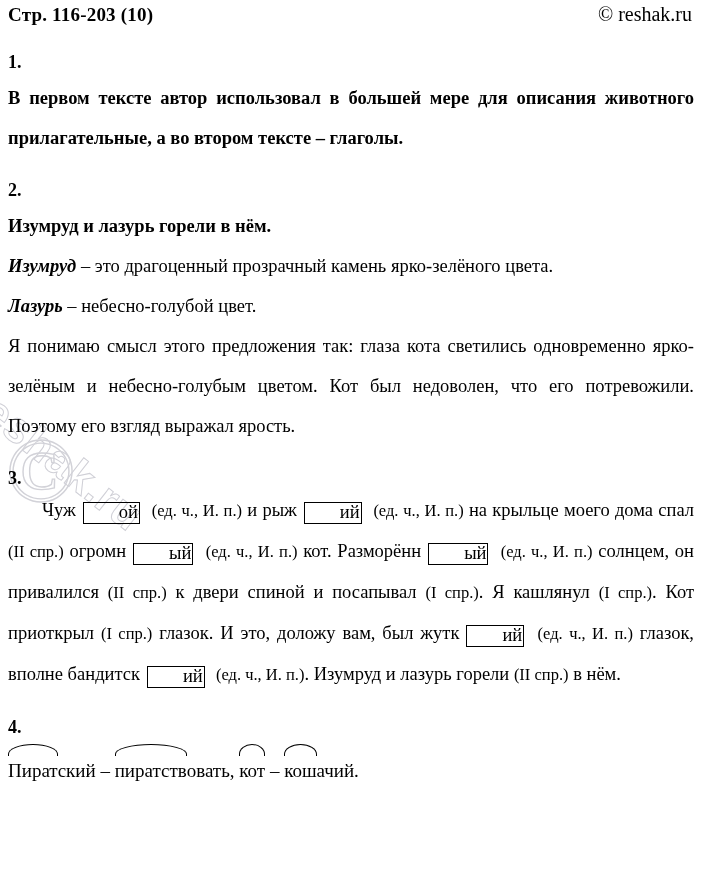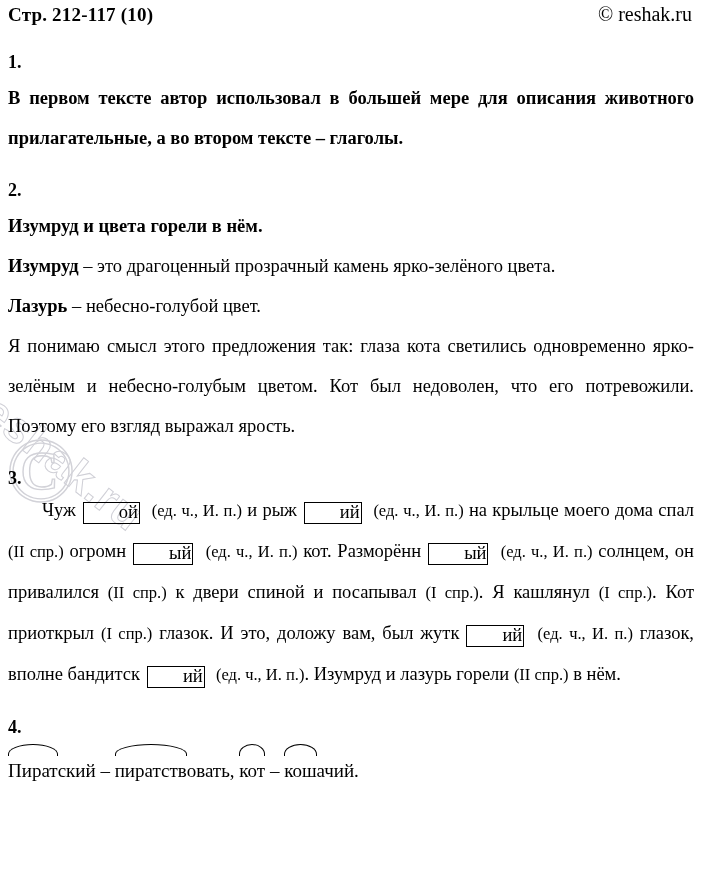--- a/index.html
+++ b/index.html
@@ -97,21 +97,21 @@
     line-height: 40px;
     margin: 0;
     text-align: justify;
     text-justify: inter-word;
     hyphens: none;
   }
   p.para.lead { margin-top: 6px; font-weight: bold; }
   p.para.nojust { text-align: left; }
   p.para.indent { text-indent: 34px; }
 
-  .bi { font-weight: bold; }
+  .bi { font-weight: bold; font-style: italic; }
   .note { font-size: 16.5px; }
 
   
   .boxed {
     border: 1.6px solid #000;
     padding: 0 1px 1px 1px;
     margin: 0 7px;
     line-height: 1;
     display: inline-block;
     vertical-align: -2px;
@@ -145,31 +145,31 @@
 <body>
 
 <div class="page">
 
   <div class="watermark">
     <span class="wm-text">reshak.ru</span>
     <span class="wm-c">©</span>
   </div>
 
   <div class="header">
-    <div class="header-title">Стр. 212-117 (10)</div>
+    <div class="header-title">Стр. 116-203 (10)</div>
     <div class="header-copy">© reshak.ru</div>
   </div>
 
   <div class="content">
 
     <div class="sec-num first">1.</div>
     <p class="para lead">В первом тексте автор использовал в большей мере для описания животного прилагательные, а во втором тексте – глаголы.</p>
 
     <div class="sec-num">2.</div>
-    <p class="para lead nojust">Изумруд и цвета горели в нём.</p>
+    <p class="para lead nojust">Изумруд и лазурь горели в нём.</p>
     <p class="para nojust">
       <span class="bi">Изумруд</span><span> – это драгоценный прозрачный камень ярко-зелёного цвета.</span>
     </p>
     <p class="para nojust">
       <span class="bi">Лазурь</span><span> – небесно-голубой цвет.</span>
     </p>
     <p class="para">Я понимаю смысл этого предложения так: глаза кота светились одновременно ярко-зелёным и небесно-голубым цветом. Кот был недоволен, что его потревожили. Поэтому его взгляд выражал ярость.</p>
 
     <div class="sec-num">3.</div>
     <p class="para indent" id="task3-line"><span>Чуж</span><span class="boxed">ой</span><span class="note"> (ед. ч., И. п.)</span><span> и рыж</span><span class="boxed">ий</span><span class="note"> (ед. ч., И. п.)</span><span> на крыльце моего дома спал </span><span class="note">(II спр.)</span><span> огромн</span><span class="boxed">ый</span><span class="note"> (ед. ч., И. п.)</span><span> кот. Разморённ</span><span class="boxed">ый</span><span class="note"> (ед. ч., И. п.)</span><span> солнцем, он привалился </span><span class="note">(II спр.)</span><span> к двери спиной и посапывал </span><span class="note">(I спр.)</span><span>. Я кашлянул </span><span class="note">(I спр.)</span><span>. Кот приоткрыл </span><span class="note">(I спр.)</span><span> глазок. И это, доложу вам, был жутк</span><span class="boxed">ий</span><span class="note"> (ед. ч., И. п.)</span><span> глазок, вполне бандитск</span><span class="boxed">ий</span><span class="note"> (ед. ч., И. п.)</span><span>. Изумруд и лазурь горели </span><span class="note">(II спр.)</span><span> в нём.</span></p>

